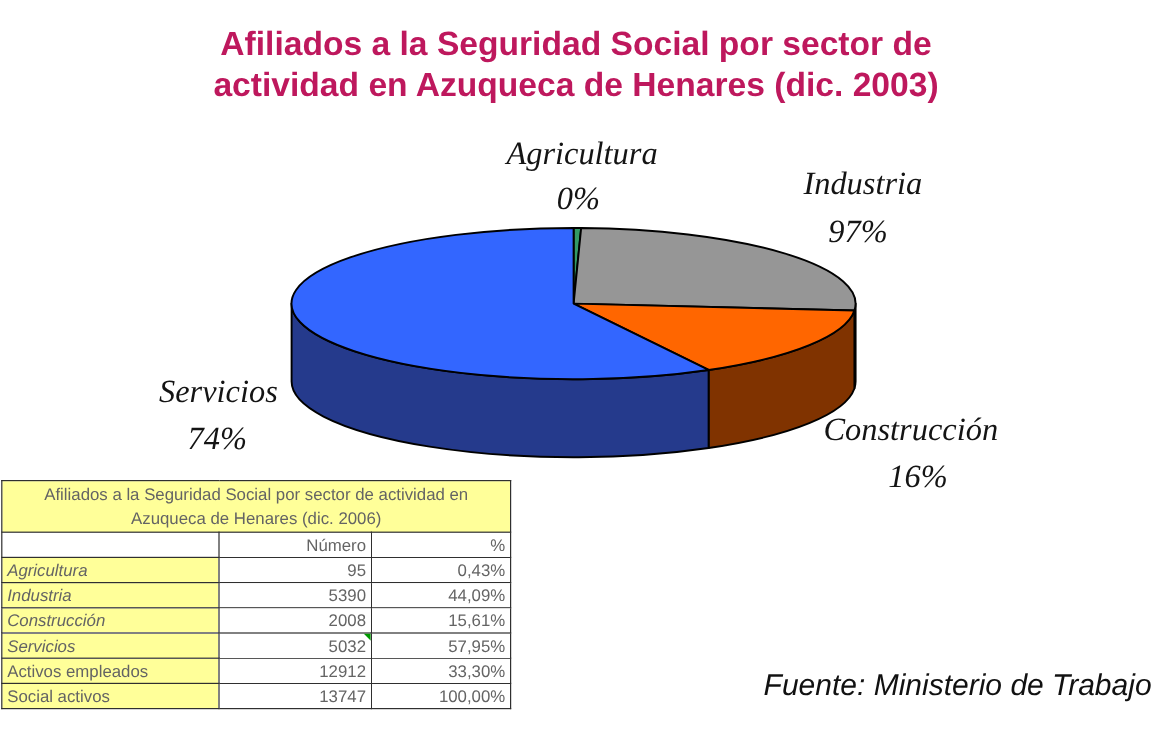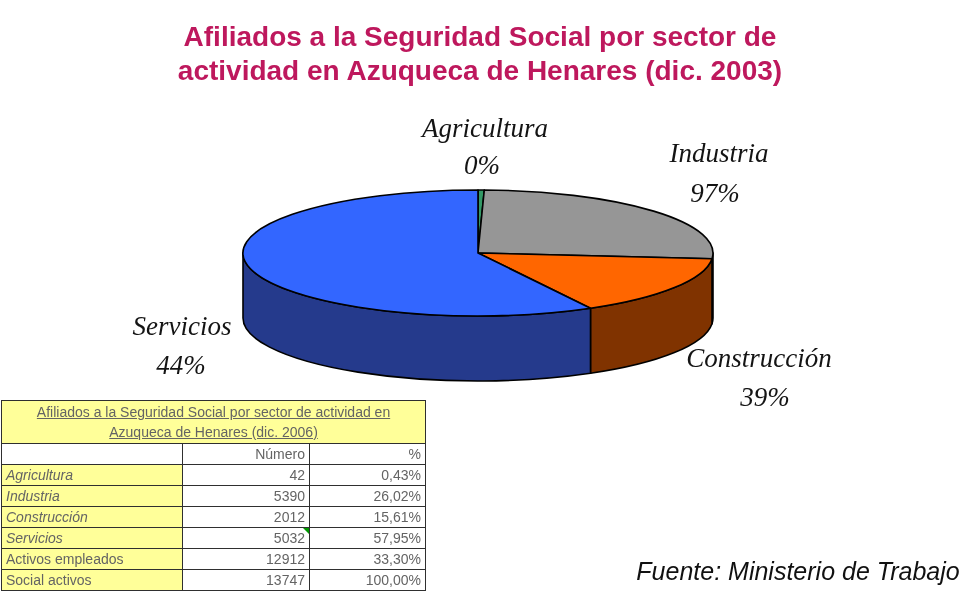--- a/index.html
+++ b/index.html
@@ -14,21 +14,21 @@
        font-family:"Liberation Serif",serif;font-style:italic;font-size:27px;
        line-height:27px;color:#141414;}
   .source{position:absolute;left:798px;top:556px;transform:translateX(-50%);
        text-align:center;font-family:Liberation Sans, sans-serif;font-style:italic;
        font-size:25px;line-height:30px;color:#111;white-space:nowrap;}
   table.dt{position:absolute;left:1px;top:400px;width:424px;border-collapse:collapse;
        table-layout:fixed;font-family:"Liberation Sans",sans-serif;font-size:14px;
        color:#646464;}
   table.dt td{border:1px solid #2f2f2f;padding:0 4px;height:20px;line-height:20px;
        overflow:hidden;white-space:nowrap;background:#ffffff;}
-  table.dt td.ttl{background:#FFFF99;text-align:center;height:42px;line-height:20px;text-decoration:underline;}
+  table.dt td.ttl{background:#FFFF99;text-align:center;height:42px;line-height:20px;}
   table.dt td.lbl{background:#FFFF99;text-align:left;}
   table.dt td.num{text-align:right;position:relative;margin-left:47px;}
   table.dt tr.sector td.lbl{font-style:italic;}
   .comment-mark{position:absolute;right:0;top:0;width:0;height:0;
        border-left:6px solid transparent;border-top:6px solid #009900;}
 </style>
 </head>
 <body>
 
 <div class="stage">
@@ -48,24 +48,24 @@
       <path fill="#3366FF" stroke="#000" stroke-width="1.6" stroke-linejoin="round" d="M 478,253 L 590.5,308.3 A 235 63 0 1 1 478.0,190.0 Z"></path>
     </svg>
 
   <div class="plabel" style="left:485px;top:115px;">Agricultura</div>
   <div class="plabel" style="left:482px;top:152px;">0%</div>
 
   <div class="plabel" style="left:719px;top:140px;">Industria</div>
   <div class="plabel" style="left:715px;top:180px;">97%</div>
 
   <div class="plabel" style="left:182px;top:313px;">Servicios</div>
-  <div class="plabel" style="left:181px;top:352px;">44%</div>
+  <div class="plabel" style="left:181px;top:352px;">74%</div>
 
   <div class="plabel" style="left:759px;top:345px;">Construcción</div>
-  <div class="plabel" style="left:765px;top:384px;">39%</div>
+  <div class="plabel" style="left:765px;top:384px;">16%</div>
 
   <div class="source">
     <div>Fuente: Ministerio de Trabajo</div>
   </div>
 
   <table class="dt">
     <colgroup>
         <col style="width:181px">
         <col style="width:127px">
         <col style="width:116px">
@@ -74,31 +74,31 @@
       <tr>
         <td class="ttl" colspan="3"><span>Afiliados a la Seguridad Social por sector de actividad en</span><br><span>Azuqueca de Henares (dic. 2006)</span></td>
       </tr>
       <tr>
         <td></td>
         <td class="num">Número</td>
         <td class="num">%</td>
       </tr>
       <tr class="sector">
         <td class="lbl">Agricultura</td>
-        <td class="num">42</td>
+        <td class="num">95</td>
         <td class="num">0,43%</td>
       </tr>
       <tr class="sector">
         <td class="lbl">Industria</td>
         <td class="num">5390</td>
-        <td class="num">26,02%</td>
+        <td class="num">44,09%</td>
       </tr>
       <tr class="sector">
         <td class="lbl">Construcción</td>
-        <td class="num">2012</td>
+        <td class="num">2008</td>
         <td class="num">15,61%</td>
       </tr>
       <tr class="sector">
         <td class="lbl">Servicios</td>
         <td class="num"><span>5032</span><span class="comment-mark"></span></td>
         <td class="num">57,95%</td>
       </tr>
       <tr>
         <td class="lbl">Activos empleados</td>
         <td class="num">12912</td>

